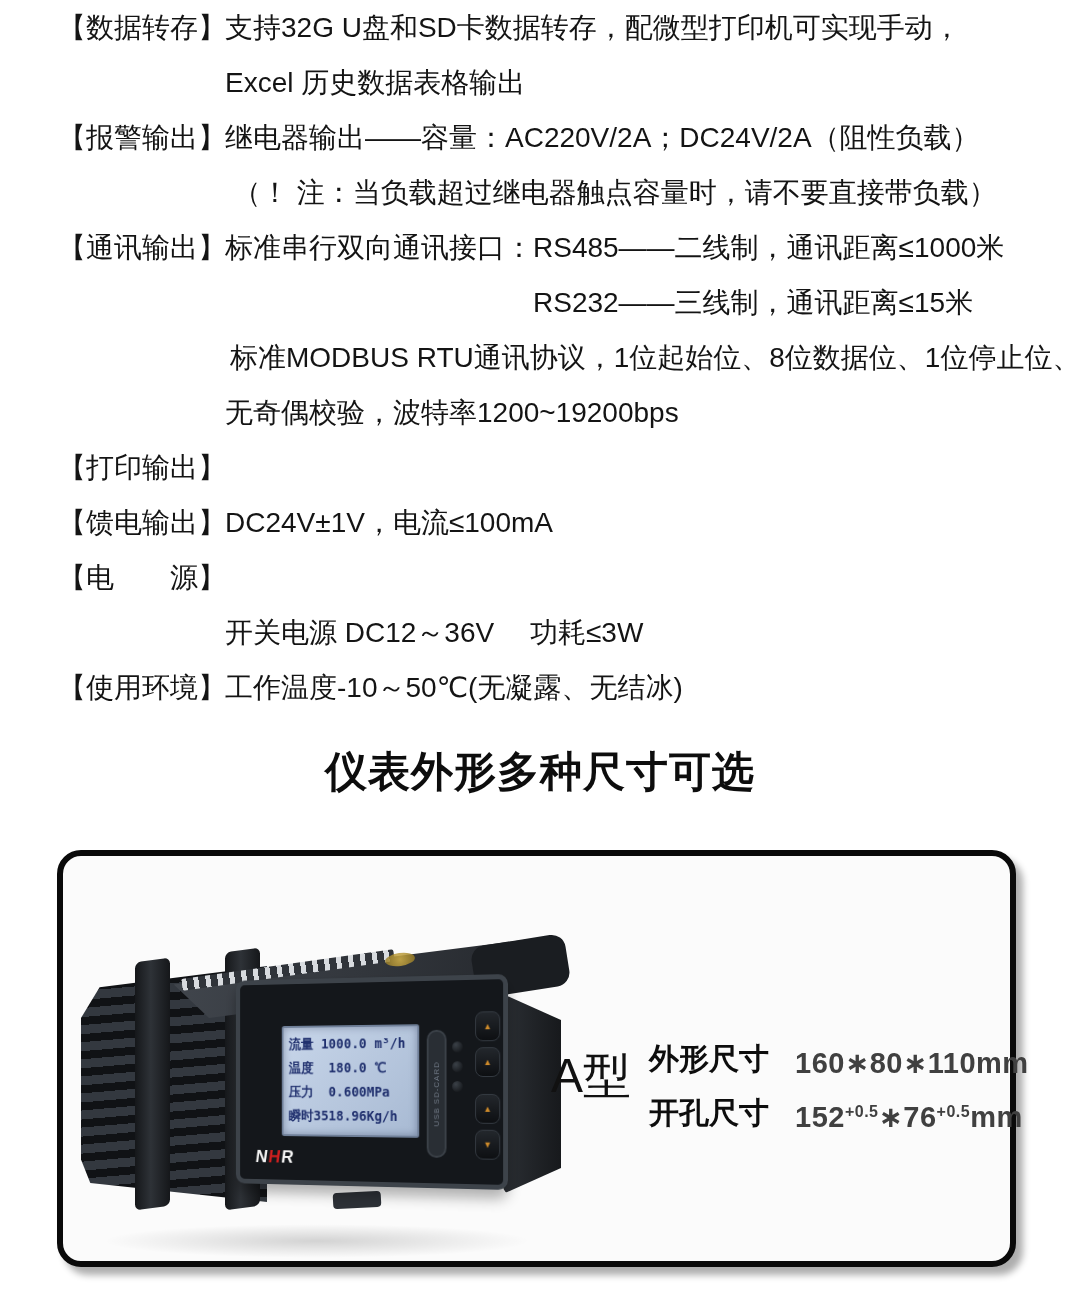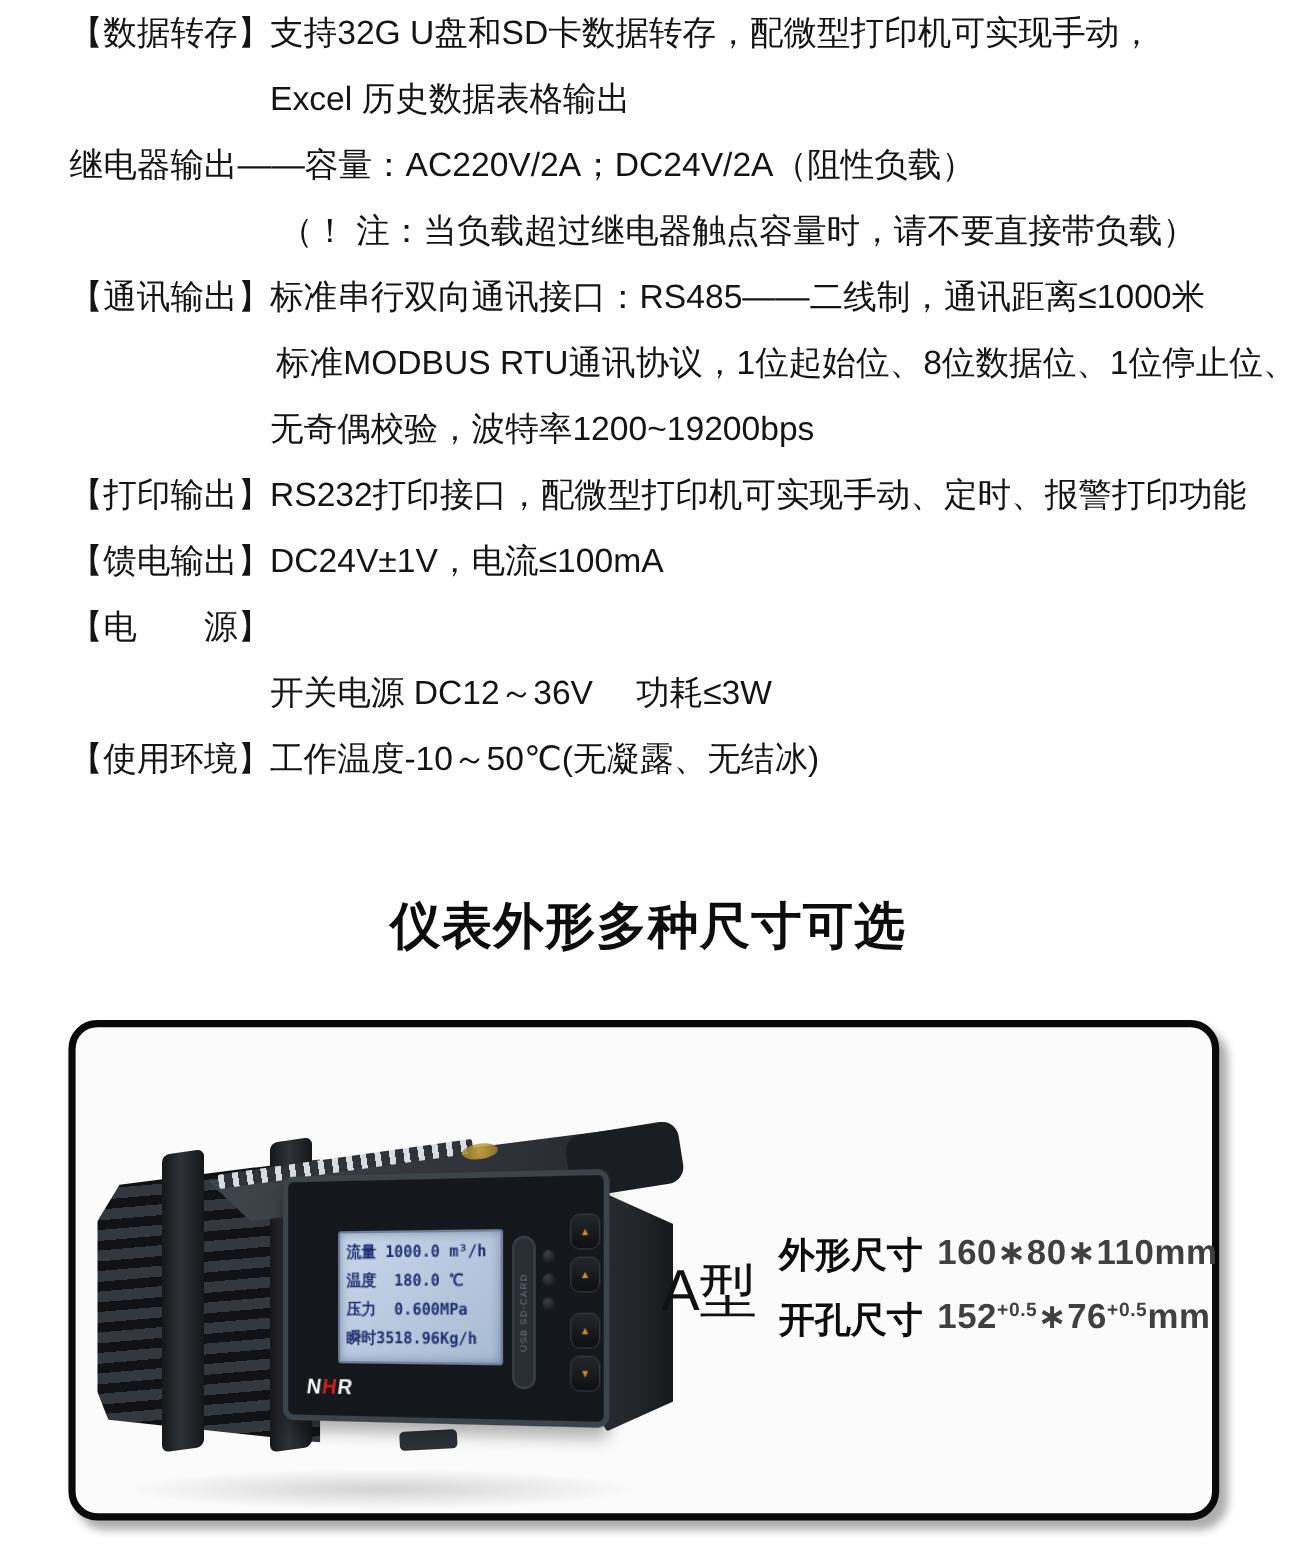--- a/index.html
+++ b/index.html
@@ -26,21 +26,21 @@
   }
 
   
   .size-card {
     position:absolute; left:57px; top:850px; width:959px; height:417px;
     background:#fbfbfb; border:6px solid #0a0a0a; border-radius:24px;
     box-shadow:7px 8px 7px rgba(0,0,0,0.32);
   }
   .model-name { position:absolute; left:488px; top:188px; font-size:48px; font-weight:400; color:#111; }
   .dims { position:absolute; left:586px; top:170px; }
-  .dim-row { display:flex; align-items:flex-start; gap:12px; height:54px; }
+  .dim-row { display:flex; align-items:flex-end; gap:26px; height:54px; }
   .dim-label { font-size:30px; font-weight:700; color:#0d0d0d; white-space:nowrap; }
   .dim-value { font-size:29px; font-weight:700; color:#404040; white-space:nowrap; letter-spacing:0.5px; }
   .dim-value .sup { font-size:16px; position:relative; top:-10px; }
 
   
   .device { position:absolute; left:14px; top:82px; width:490px; height:322px; }
   .dev-shadow { position:absolute; left:25px; bottom:2px; width:430px; height:34px;
     background:radial-gradient(ellipse at center, rgba(0,0,0,0.16) 0%, rgba(0,0,0,0) 70%); }
   .dev-side { position:absolute; left:4px; top:28px; width:186px; height:236px;
     background:repeating-linear-gradient(175deg,#101215 0 8px,#33383f 8px 17px);
@@ -103,41 +103,45 @@
   <div class="specs">
     <div class="spec-row">
       <div class="spec-label">【数据转存】</div>
       <div class="spec-text">支持32G U盘和SD卡数据转存，配微型打印机可实现手动，</div>
     </div>
     <div class="spec-row">
       <div class="spec-label"></div>
       <div class="spec-text">Excel 历史数据表格输出</div>
     </div>
     <div class="spec-row">
+      <div class="spec-label">【报警输出】</div>
       <div class="spec-text">继电器输出——容量：AC220V/2A；DC24V/2A（阻性负载）</div>
     </div>
     <div class="spec-row">
       <div class="spec-label"></div>
       <div class="spec-text indent-note">（！ 注：当负载超过继电器触点容量时，请不要直接带负载）</div>
     </div>
     <div class="spec-row">
       <div class="spec-label">【通讯输出】</div>
       <div class="spec-text">标准串行双向通讯接口：RS485——二线制，通讯距离≤1000米</div>
     </div>
     <div class="spec-row">
       <div class="spec-label"></div>
+      <div class="spec-text indent-rs232">RS232——三线制，通讯距离≤15米</div>
+    </div>
+    <div class="spec-row">
+      <div class="spec-label"></div>
       <div class="spec-text indent-modbus">标准MODBUS RTU通讯协议，1位起始位、8位数据位、1位停止位、</div>
     </div>
     <div class="spec-row">
       <div class="spec-label"></div>
       <div class="spec-text">无奇偶校验，波特率1200~19200bps</div>
     </div>
     <div class="spec-row">
       <div class="spec-label">【打印输出】</div>
-      <div class="spec-text">RS232打印接口，配微型打印机可实现手动、定时、报警打印功能</div>
     </div>
     <div class="spec-row">
       <div class="spec-label">【馈电输出】</div>
       <div class="spec-text">DC24V±1V，电流≤100mA</div>
     </div>
     <div class="spec-row">
       <div class="spec-label">【电　　源】</div>
     </div>
     <div class="spec-row">
       <div class="spec-label"></div>

